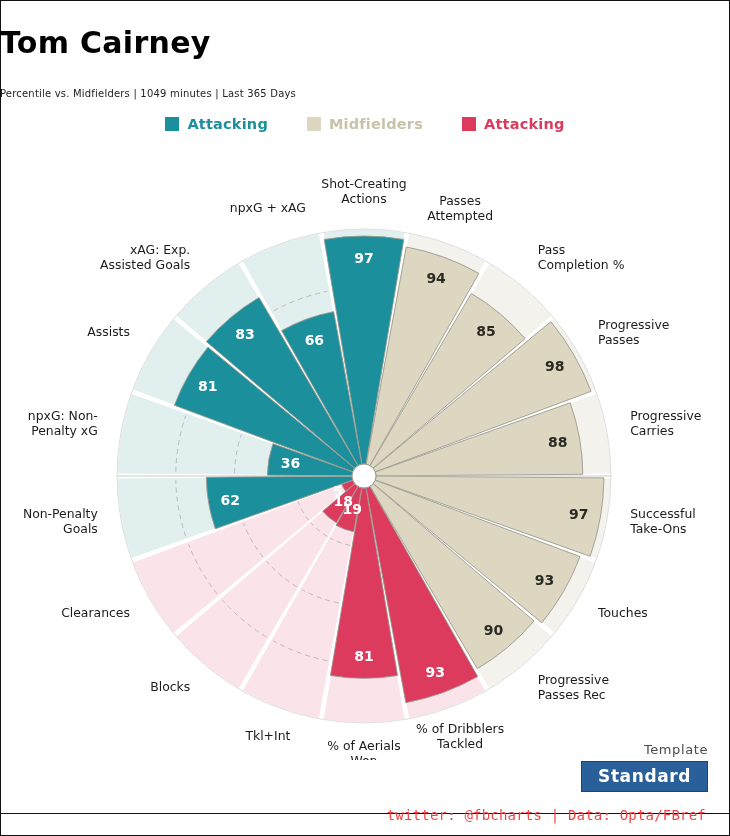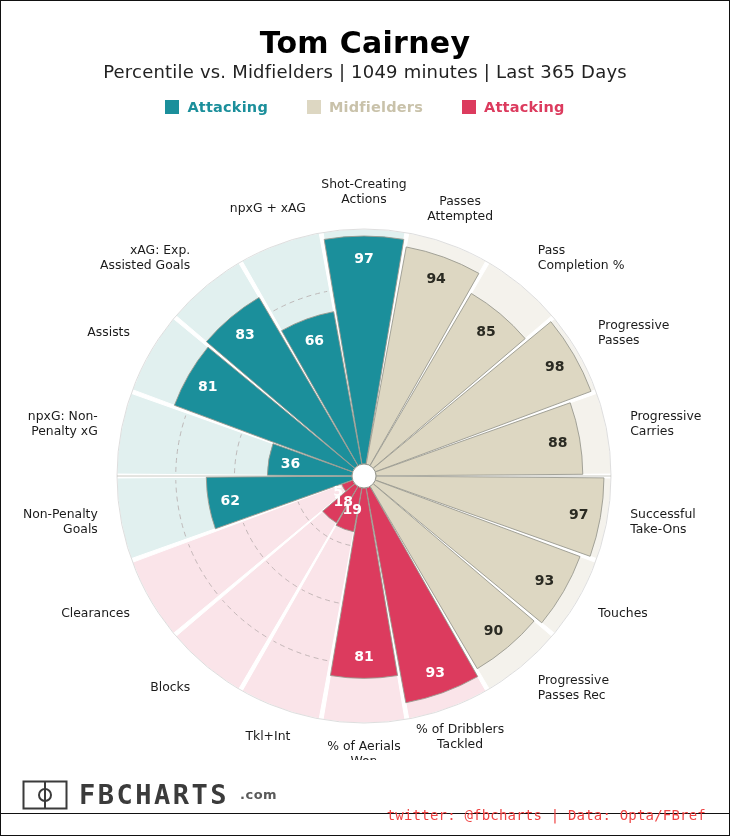--- a/index.html
+++ b/index.html
@@ -9,27 +9,27 @@
     font-family:"DejaVu Sans","Liberation Sans",sans-serif;
     overflow:hidden;
     position:relative;
   }
   #frame{
     position:absolute;inset:0;
     border:1px solid #111;
     box-sizing:border-box;
   }
   
-  #header{position:absolute;top:0;left:0;width:730px;text-align:center;}
+  #header{position:absolute;top:0;left:0;width:730px;}
   #title{
     font-size:30px;font-weight:700;color:#000;
     letter-spacing:.3px;margin-top:28px;line-height:1;
   }
   #subtitle{
-    font-size:18px;color:#222;margin-top:3px;letter-spacing:.2px;
+    font-size:10px;color:#222;margin-top:30px;letter-spacing:.2px;
   }
   #legend{
     margin-top:17px;display:flex;justify-content:center;align-items:center;
     gap:39px;
   }
   .legend-item{display:flex;align-items:center;gap:8px;}
   .legend-swatch{width:14px;height:14px;display:block;}
   .legend-label{font-size:14.5px;font-weight:700;color:#111;letter-spacing:.2px;}
 
   
@@ -191,25 +191,20 @@
         <text x="267.8923397254869" y="81.94637355915978" text-anchor="middle" class="cat-label"><tspan x="267.8923397254869" dy="0">npxG + xAG</tspan></text>
       </g>
 
   <circle id="hub" cx="364" cy="346" r="12" fill="#ffffff" stroke="#9a9a90" stroke-width="1"></circle>
     </svg>
 </div>
 
 <div id="footer">
   <div id="bottom-rule"></div>
 
-  <div id="logo">
-    <svg width="46" height="30" viewBox="0 0 46 30">
-      <rect x="1.5" y="1.5" width="43" height="27" fill="none" stroke="#3b3b3b" stroke-width="2"></rect>
-      <line x1="23" y1="1.5" x2="23" y2="28.5" stroke="#3b3b3b" stroke-width="2"></line>
-      <circle cx="23" cy="15" r="6" fill="none" stroke="#3b3b3b" stroke-width="2"></circle>
-    </svg>
-    <span id="logo-text">FBCHARTS</span>
-    <span id="logo-dotcom">.com</span>
+
+  <div id="template-block">
+    <div id="template-caption">Template</div>
+    <div id="template-button">Standard</div>
   </div>
-
 
   <div id="credit">twitter: @fbcharts | Data: Opta/FBref</div>
 </div>
 
 </body></html>

